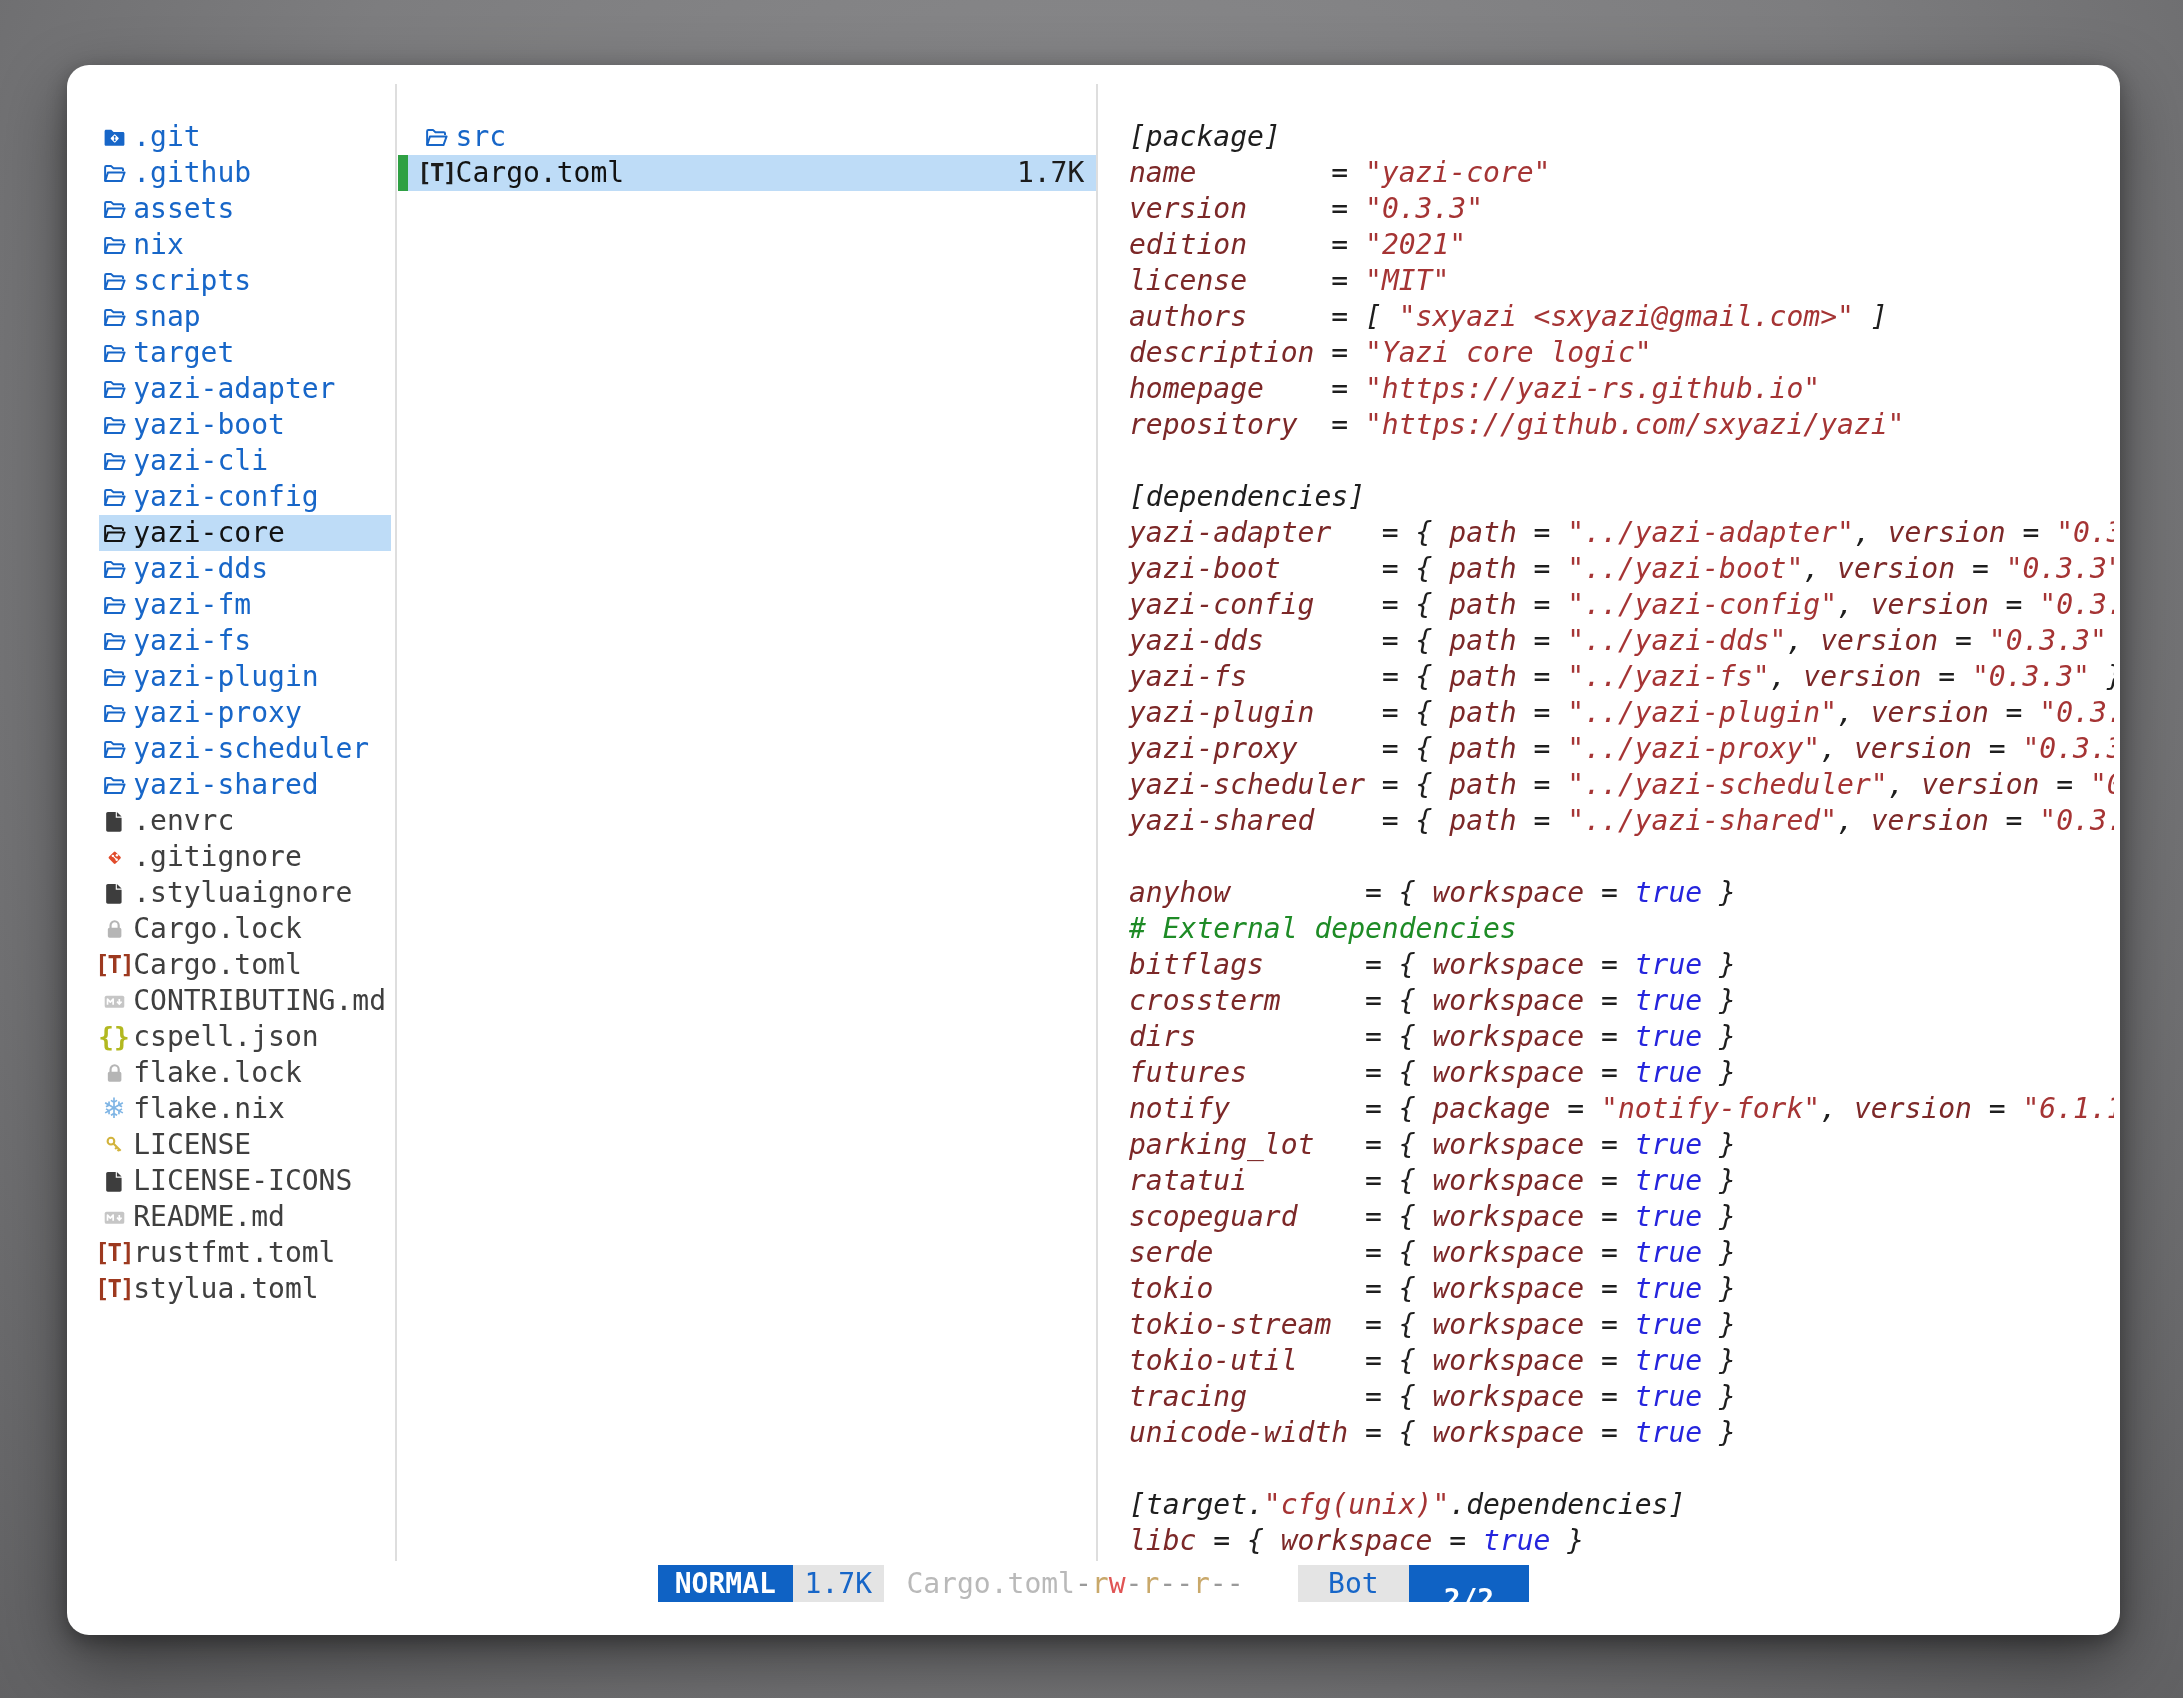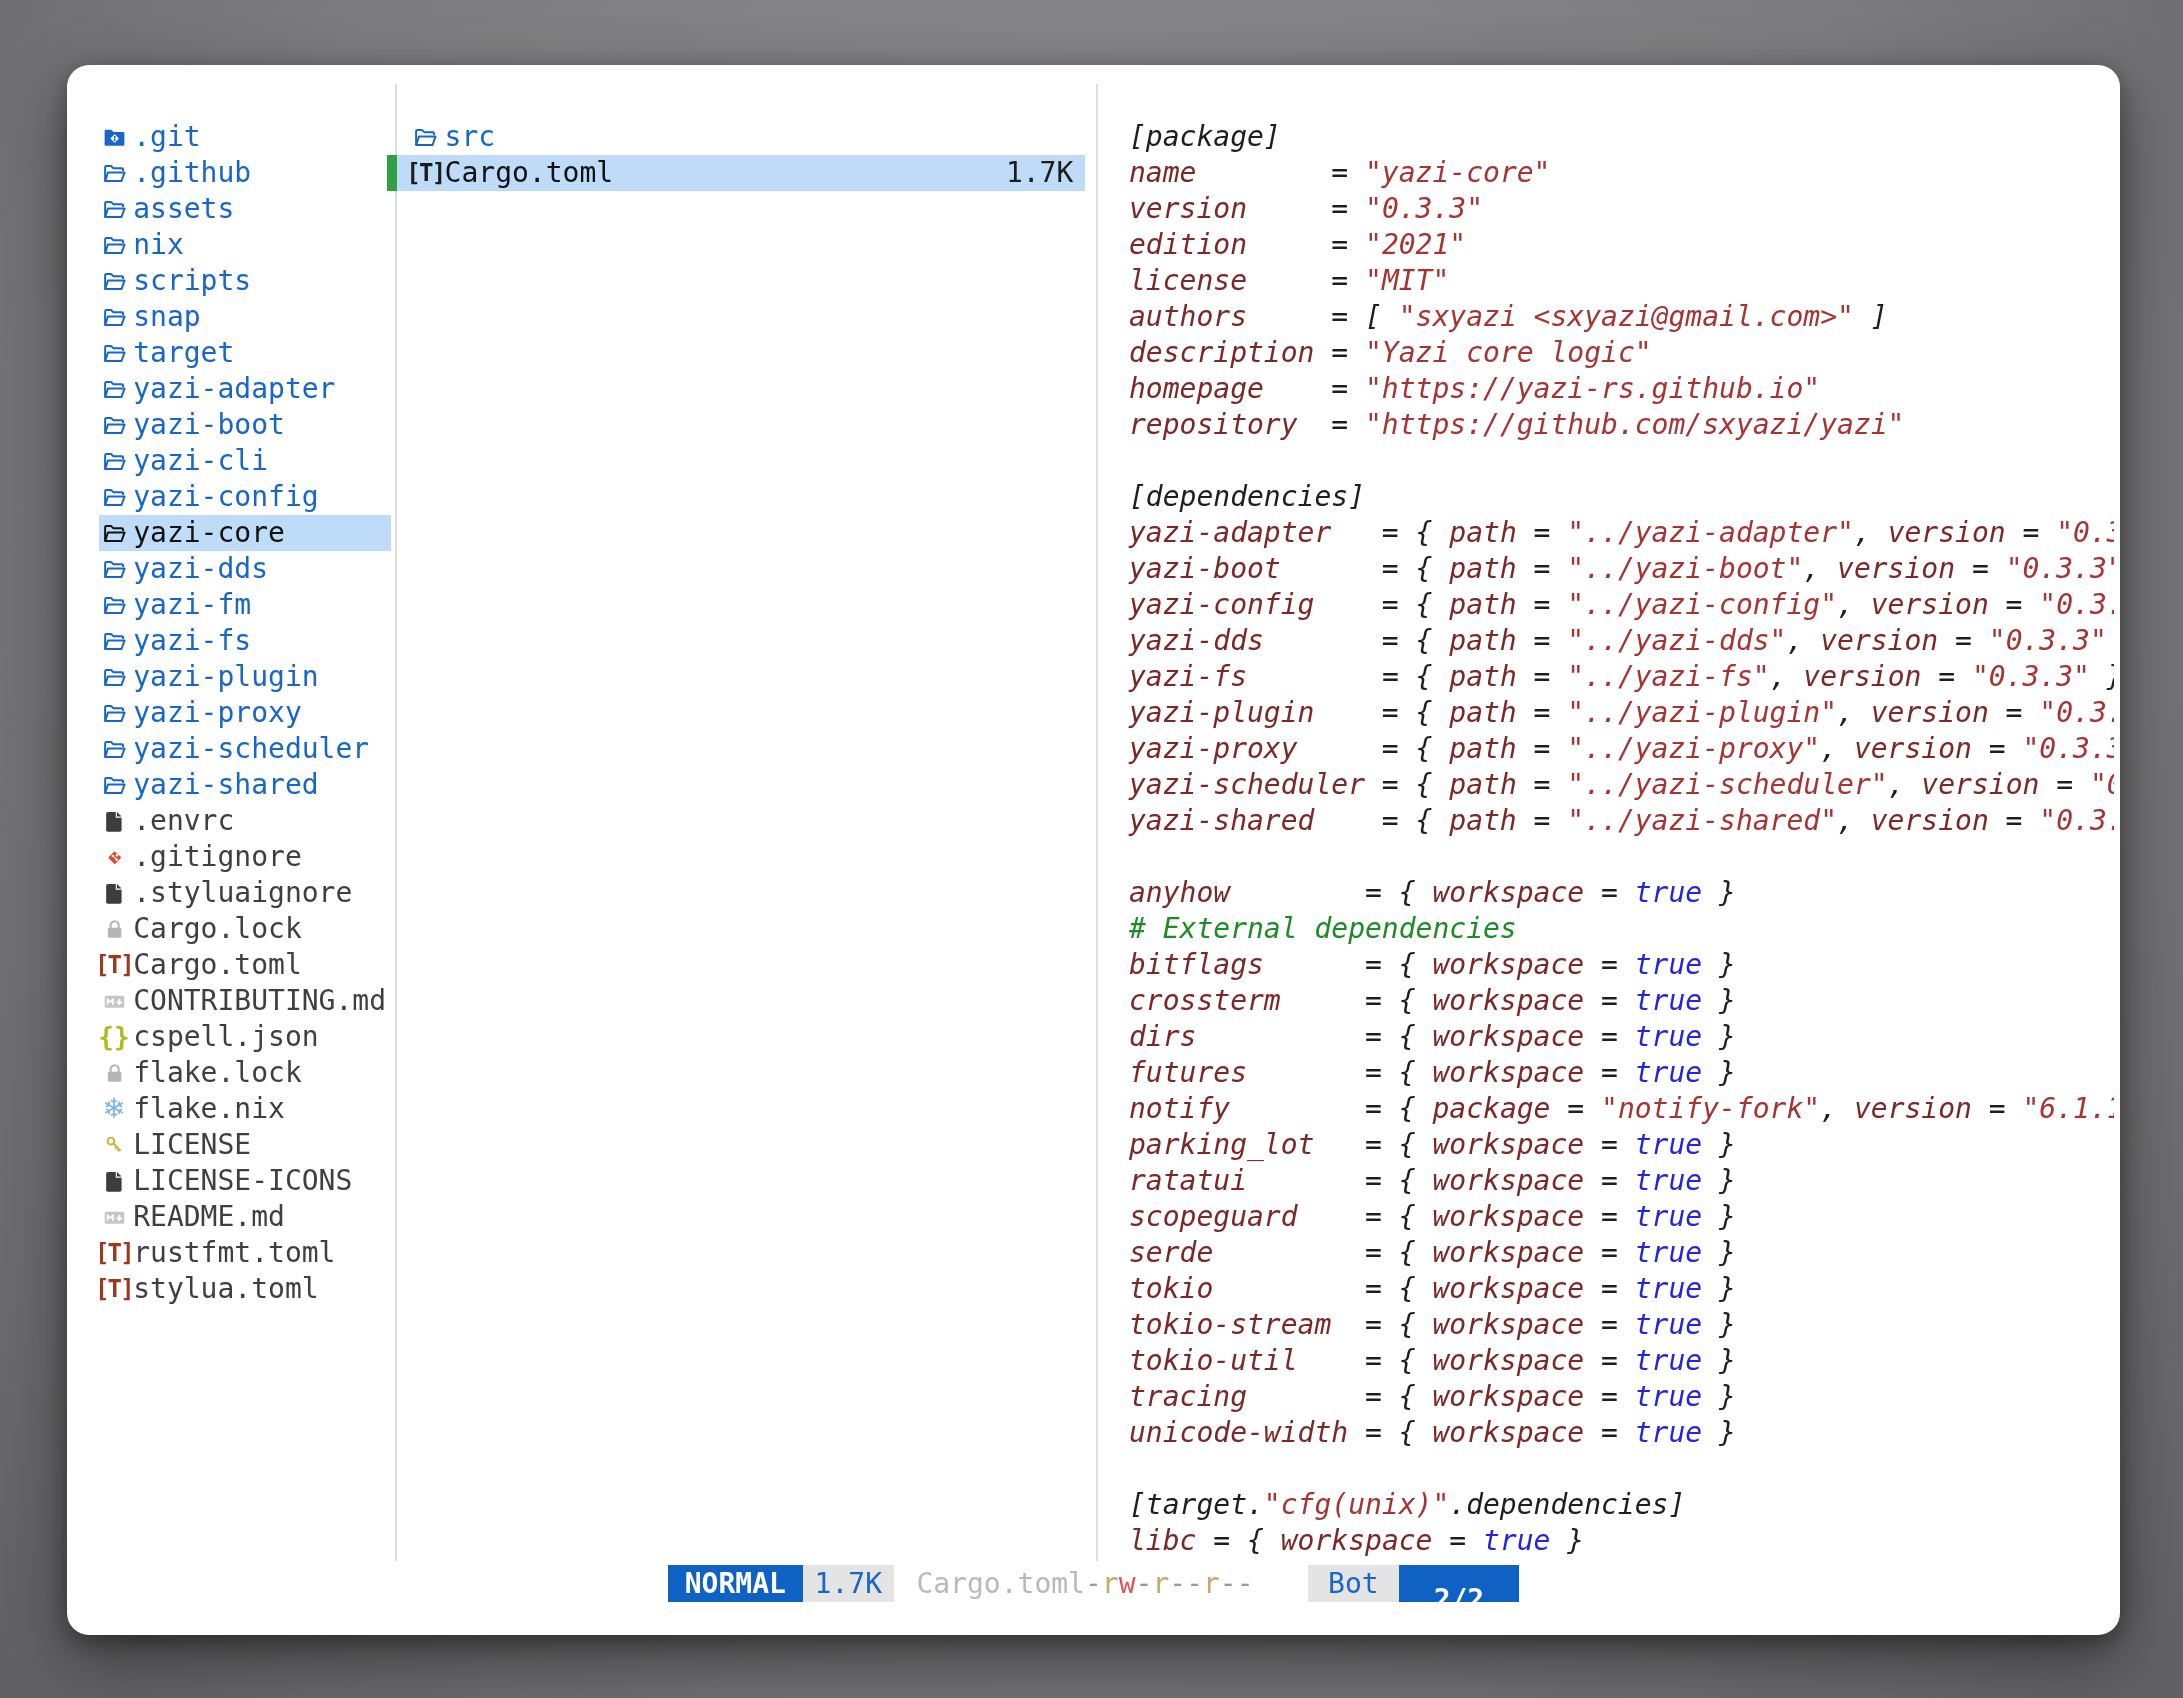--- a/index.html
+++ b/index.html
@@ -13,21 +13,21 @@
     background:#ffffff;border-radius:22px;overflow:hidden;
     box-shadow:0 25px 67px rgba(0,0,0,.45), 0 6.7px 20px rgba(0,0,0,.30);
   }
   .vsep{position:absolute;top:18.5px;bottom:74px;width:1.7px;background:#dedede;}
   #sep1{left:328px;}
   #sep2{left:1029px;}
 
   
   .pane{position:absolute;top:54px;}
   .pane-left{left:32px;width:292px;}
-  .pane-mid{left:320px;width:698px;}
+  .pane-mid{left:331px;width:698px;}
   .row{
     height:36px;display:flex;align-items:center;
     font-size:28px;line-height:36px;white-space:pre;
   }
   .row .ico{width:30px;height:30px;display:flex;align-items:center;justify-content:center;flex:0 0 30px;}
   .row .lbl{margin-left:4.2px;}
   .row.folder{color:#1766c8;}
   .row.file{color:#3f3f3f;}
   .row.sel{background:#bedcf7;color:#121212;}
   .pane-mid .row{padding-right:11.7px;}
@@ -57,21 +57,21 @@
     font-size:28px;line-height:37px;white-space:pre;
   }
   .sb-left,.sb-right{display:flex;align-items:stretch;}
   .sb-mode{background:#0f62c4;color:#ffffff;font-weight:bold;padding:0 17px;}
   .sb-size{background:#e4e4e4;color:#1766c8;padding:0 11.7px;}
   .sb-file{color:#b9b9b9;margin-left:22.7px;}
   .sb-perms{margin-right:18.5px;}
   .pm-d{color:#9a9a9a;}
   .pm-r{color:#c9a86a;}
   .pm-w{color:#e05454;}
-  .sb-pos{background:#e4e4e4;color:#1766c8;padding:0 20px;margin-left:36px;}
+  .sb-pos{background:#e4e4e4;color:#1766c8;padding:0 30px;margin-left:36px;}
   .sb-count{background:#0f62c4;color:#ffffff;font-weight:bold;padding:16px 35px;}
 </style>
 </head>
 <body>
 
 <div class="window">
 
   <div class="pane pane-left" id="pane-left">
       <div class="row folder"><span class="ico"><svg width="25" height="25" viewBox="0 0 24 24">
             <path d="M2.5 18.6V6c0-.8.6-1.4 1.4-1.4h5l2.2 2.2h9c.8 0 1.4.6 1.4 1.4v10.4c0 .8-.6 1.4-1.4 1.4H3.9c-.8 0-1.4-.6-1.4-1.4z" fill="#1766c8"></path>

